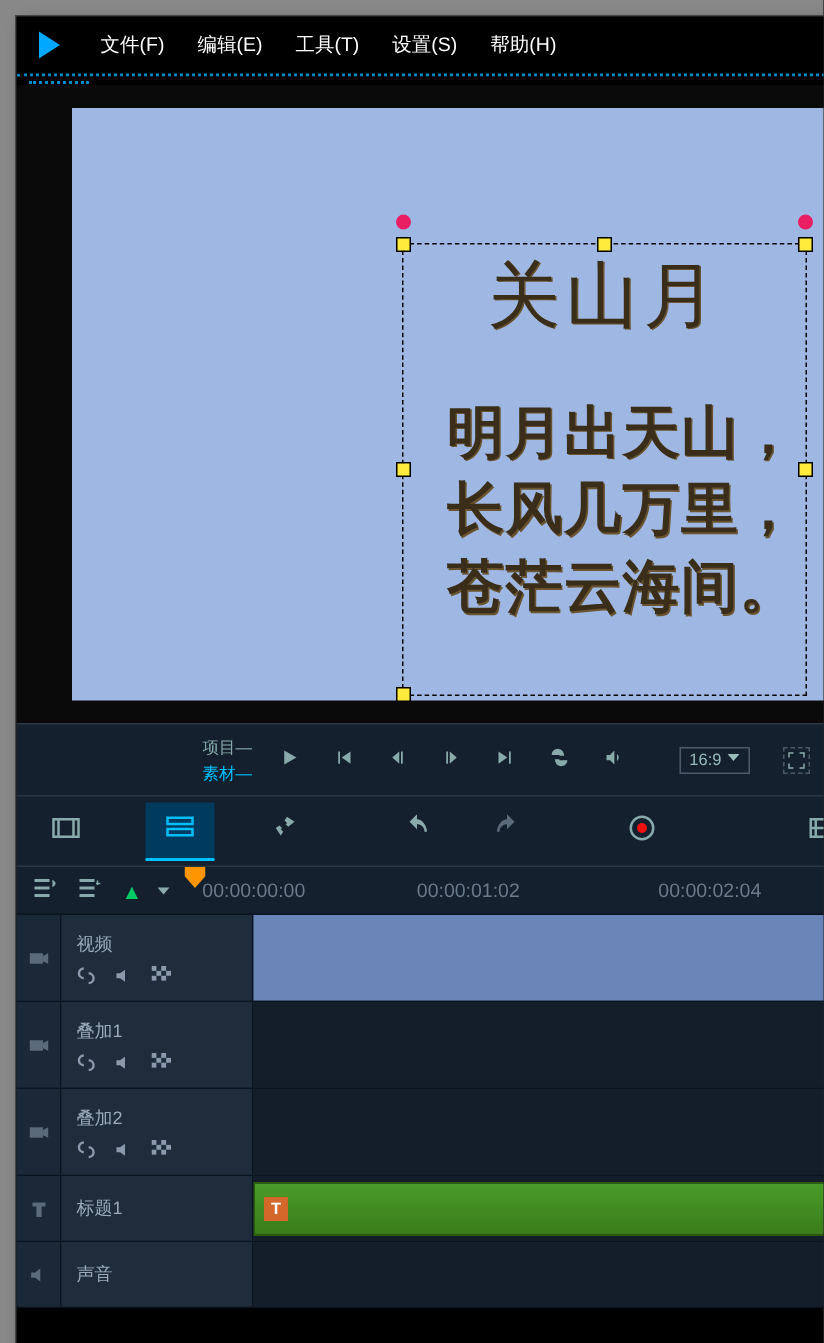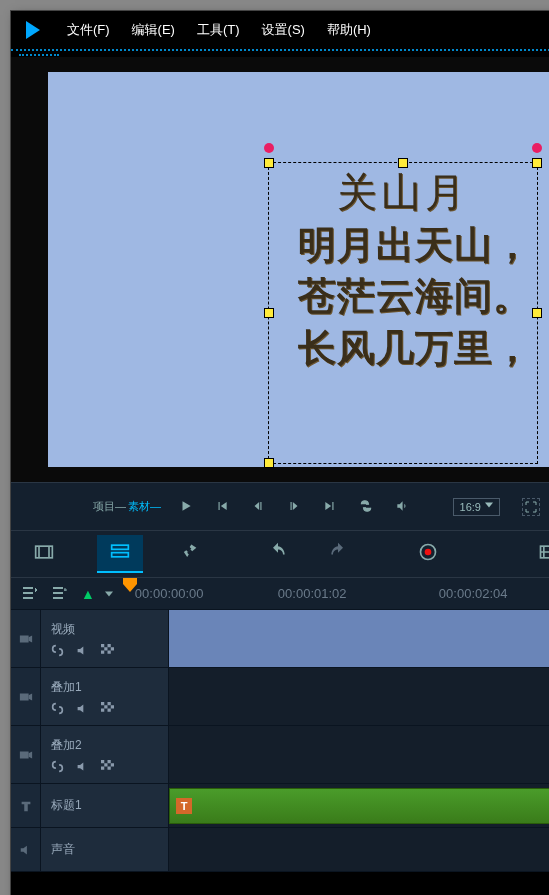--- a/index.html
+++ b/index.html
@@ -14,24 +14,24 @@
 .preview-area { height:425px; background:#0a0a0a; display:flex; justify-content:flex-end; padding:15px 0 0 0; overflow:hidden; }
 .preview-canvas { width:510px; height:395px; background:#9fb8e3; position:relative; margin-left:33px; }
 .title-box { position:absolute; top:90px; left:220px; width:270px; height:302px; border:1px dashed #000; }
 .title-box .handle { position:absolute; width:10px; height:10px; background:#ffeb3b; border:1px solid #000; }
 .title-box .handle.tl { top:-5px; left:-5px; } .title-box .handle.tr { top:-5px; right:-5px; }
 .title-box .handle.tm { top:-5px; left:50%; margin-left:-5px; } .title-box .handle.bl { bottom:-5px; left:-5px; }
 .title-box .handle.ml { top:50%; left:-5px; margin-top:-5px; } .title-box .handle.mr { top:50%; right:-5px; margin-top:-5px; }
 .title-box .rot { position:absolute; width:10px; height:10px; border-radius:50%; background:#e91e63; top:-20px; }
 .title-box .rot.l { left:-5px; } .title-box .rot.r { right:-5px; }
 .title-text { padding:2px 5px; font-family:"SimSun","STSong",serif; }
-.title-heading { text-align:center; font-size:40px; color:#3a2e1a; font-weight:normal; text-shadow:1px 1px 0 #6b5530; letter-spacing:4px; }
+.title-heading { text-align:center; font-size:48px; color:#3a2e1a; margin-bottom:35px; font-weight:normal; text-shadow:1px 1px 0 #6b5530; letter-spacing:4px; }
 .title-poem { font-size:38px; color:#3a2e1a; line-height:1.35; text-shadow:1px 1px 0 #6b5530; font-weight:bold; letter-spacing:1px;text-align:right; }
 .controls-bar { height:48px; background:#14202e; display:flex; align-items:center; padding:0 18px; gap:14px; color:#8aa; font-size:11px; border-top:1px solid #2a3644; }
-.ctrl-labels { display:flex; flex-direction:row; gap:2px; margin-left:64px; }
+.ctrl-labels { display:flex; flex-direction:column; gap:2px; margin-left:106px; }
 .ctrl-labels span:last-child { color:#00bfff; }
 .play-btn svg { width:20px; height:20px; fill:#cdd; }
 .ctrl-icon svg { width:14px; height:14px; fill:#8aa; }
 .ctrl-icon { cursor:pointer; padding:4px; }
 .ratio-box { margin-left:auto; border:1px solid #4a5a6a; padding:2px 6px; font-size:11px; color:#9bb; display:flex; gap:4px; }
 .expand-icon { margin-left:8px; border:1px dashed #4a5a6a; width:18px; height:18px; display:flex; align-items:center; justify-content:center; }
 .toolbar { height:48px; background:#14202e; display:flex; align-items:center; padding:0 10px; gap:30px; border-top:1px solid #2a3644; border-bottom:1px solid #2a3644; }
 .tool-tab { padding:6px 12px; cursor:pointer; }
 .tool-tab.active { background:#003a5c; border-bottom:2px solid #00bfff; }
 .tool-tab svg, .tool-btn svg { width:22px; height:20px; }
@@ -86,22 +86,22 @@
         <span class="handle tl"></span>
         <span class="handle tm"></span>
         <span class="handle tr"></span>
         <span class="handle ml"></span>
         <span class="handle mr"></span>
         <span class="handle bl"></span>
         <div class="title-text">
           <div class="title-heading">关山月</div>
           <div class="title-poem">
             <div>明月出天山，</div>
+            <div>长风几万里，</div>
             <div>苍茫云海间。</div>
-            <div>长风几万里，</div>
           </div>
         </div>
       </div>
     </div>
   </div>
 
   <div class="controls-bar">
     <div class="ctrl-labels">
       <span>项目—</span>
       <span>素材—</span>

